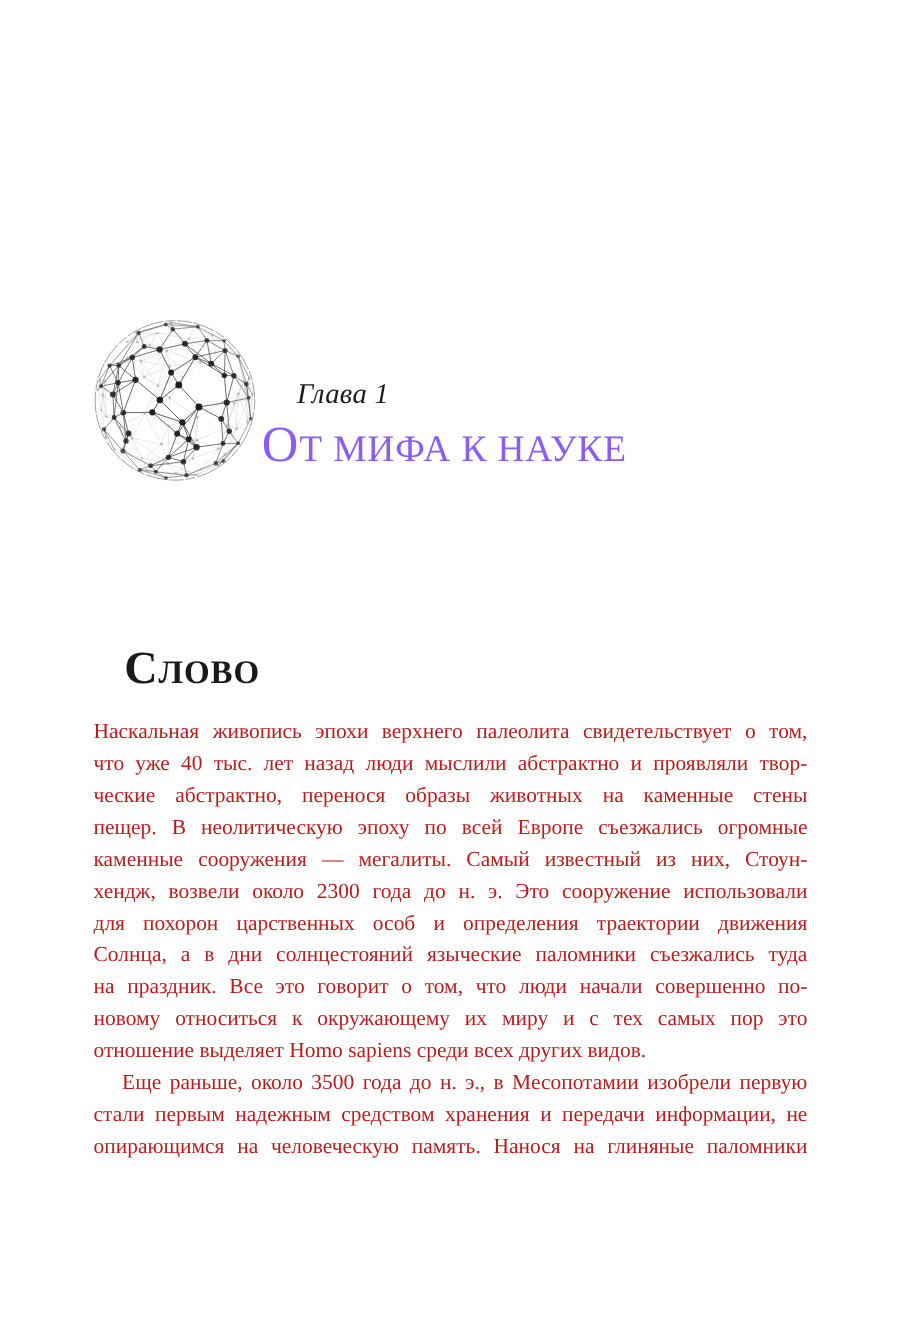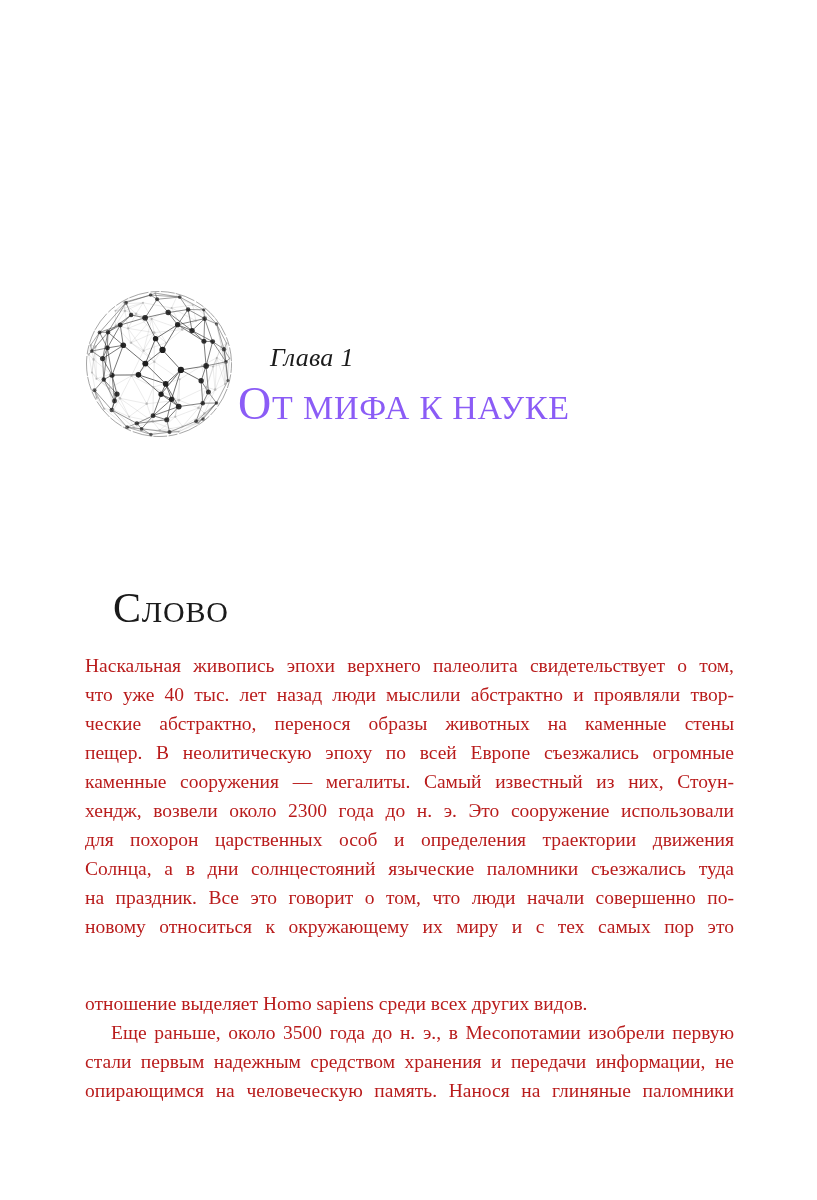--- a/index.html
+++ b/index.html
@@ -39,21 +39,21 @@
     letter-spacing: 0.8px;
     color: #8b5cf6;
     white-space: nowrap;
   }
   .chapter-title .initial { font-size: 46px; }
   .section-heading {
     position: absolute;
     left: 113px;
     top: 584px;
     margin: 0;
-    font-weight: normal;
+    font-weight: bold;
     font-size: 30px;
     letter-spacing: 0.8px;
     color: #1a1a1a;
     line-height: 1.15;
   }
   .section-heading .initial { font-size: 42px; }
   .body-text {
     position: absolute;
     left: 85px;
     top: 651px;
@@ -61,21 +61,21 @@
   }
   .text-line {
     font-size: 19.5px;
     line-height: 29px;
     height: 29px;
     white-space: normal;
     text-align: justify;
     text-align-last: justify;
     color: #b91c1c;
   }
-  .text-line.last { text-align-last: left; margin-top: 48px; }
+  .text-line.last { text-align-last: left; }
   .text-line.indent { text-indent: 26px; }
 </style>
 </head>
 <body>
 
 <div class="page">
 
   <div class="sphere-wrap">
     <svg id="sphere-svg" width="152" height="152" viewBox="0 0 152 152" xmlns="http://www.w3.org/2000/svg">
         <circle cx="75" cy="75" r="72.5" fill="none" stroke="#555555" stroke-width="0.7" opacity="0.75" stroke-dasharray="9 1.5 14 1 20 2"></circle>

